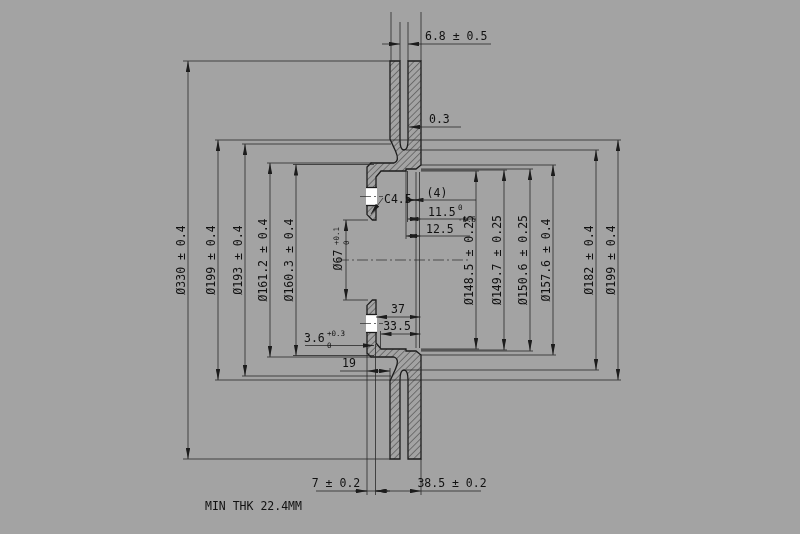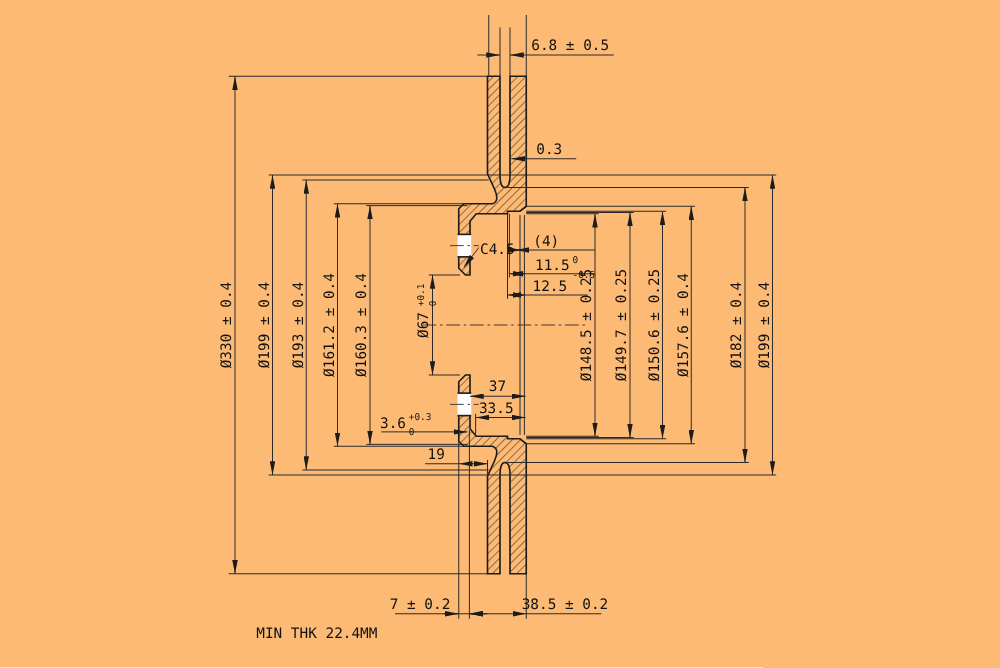--- a/index.html
+++ b/index.html
@@ -1,16 +1,16 @@
 <!DOCTYPE html>
 <html><head>
 <meta charset="utf-8">
 <style>
   html,body{margin:0;padding:0;background:#ffffff;}
-  .stage{position:relative;width:800px;height:534px;background:#fdba74;overflow:hidden;}
+  .stage{position:relative;width:800px;height:534px;background:#a3a3a3;overflow:hidden;}
   svg{display:block;}
   .obj{stroke:#1c1c1c;stroke-width:1.3;fill:url(#hatch);}
   .edge{stroke:#1c1c1c;stroke-width:1.3;fill:none;}
   .thin{stroke:#2a2a2a;stroke-width:0.8;fill:none;}
   .dim{stroke:#2a2a2a;stroke-width:0.8;fill:none;}
   .cl{stroke:#2a2a2a;stroke-width:0.7;fill:none;stroke-dasharray:11 3 2 3;}
   text{font-family:"DejaVu Sans Mono","Liberation Mono",monospace;fill:#111;font-size:11.5px;}
   text.tol{font-size:7.5px;}
 </style>
 </head>

